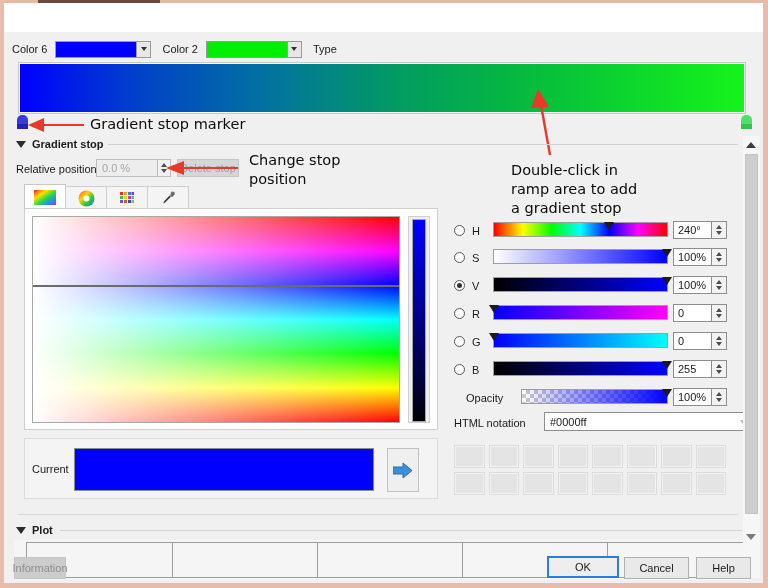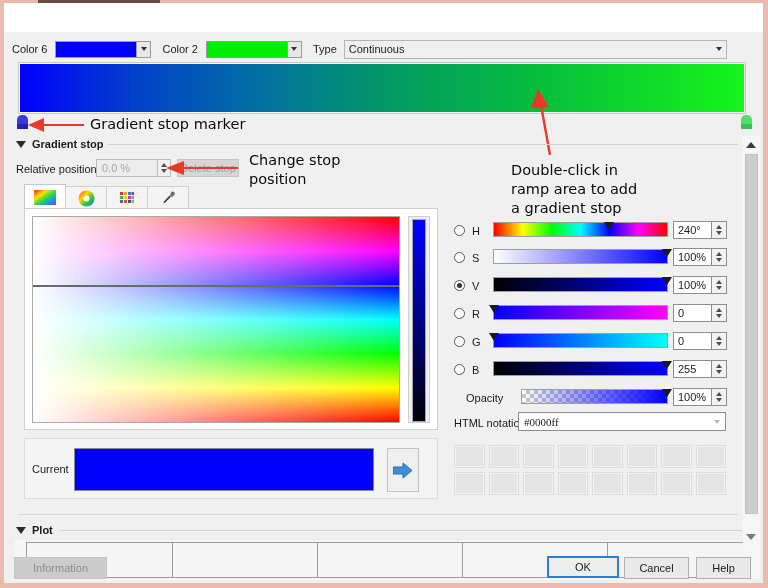--- a/index.html
+++ b/index.html
@@ -194,24 +194,20 @@
           </div>
       </div>
       <span class="lbl" style="margin-left:11px;">Color 2</span>
       <div class="colorbtn" style="width:96px; margin-left:8px;">
         <div class="swatch" id="sw-color2" style="background: rgb(0, 238, 0);"></div>
         <div class="arrow">
             <i class="caret-d"></i>
           </div>
       </div>
       <span class="lbl" style="margin-left:11px;">Type</span>
-      <div class="combo" style="width:383px; margin-left:7px;">
-        <span>Continuous</span>
-        <i class="caret-d"></i>
-      </div>
     </div>
 
     <div class="ramp-wrap">
       <div class="ramp" id="ramp-bar" style="background: linear-gradient(to right, rgb(0, 0, 255) 0%, rgb(1, 65, 201) 16%, rgb(2, 114, 160) 34%, rgb(2, 155, 98) 52%, rgb(6, 187, 62) 70%, rgb(21, 244, 26) 100%);"></div>
     </div>
 
     <div class="stop-marker" style="left:13px; top:83px;">
       <div class="head" style="background:#3a3ad8;"></div>
       <div class="foot" style="background:#2323b0;"></div>
     </div>
@@ -407,21 +403,21 @@
     <div class="bar" id="opacity-bar" style="position: absolute; left: 517px; top: 357px; width: 147px; background-image: linear-gradient(to right, rgba(0, 0, 255, 0) 0%, rgb(0, 0, 255) 100%), linear-gradient(45deg, rgb(201, 201, 201) 25%, transparent 25%, transparent 75%, rgb(201, 201, 201) 75%), linear-gradient(45deg, rgb(201, 201, 201) 25%, transparent 25%, transparent 75%, rgb(201, 201, 201) 75%); background-size: 100% 100%, 8px 8px, 8px 8px; background-position: 0px 0px, 0px 0px, 4px 4px; background-color: rgb(255, 255, 255);">
       <div class="knob" style="left:calc(100% - 5px);"></div>
     </div>
     <div class="numbox" style="left:669px; top:356px; width:39px;">100%</div>
     <div class="numspin" style="left:708px; top:356px;">
         <i style="width:0;height:0;border-left:3px solid transparent;border-right:3px solid transparent;border-bottom:4px solid #4d4d4d;"></i>
         <i style="width:0;height:0;border-left:3px solid transparent;border-right:3px solid transparent;border-top:4px solid #4d4d4d;"></i>
       </div>
 
     <div class="lbl" style="position:absolute; left:450px; top:385px;">HTML notation</div>
-    <div class="htmlnote" style="left:514px; top:380px; width:208px;font-family:Liberation Serif, serif;">
+    <div class="htmlnote" style="left:540px; top:380px; width:208px;">
       <span>#0000ff</span>
       <i class="caret-d"></i>
     </div>
 
     <div class="curgrp" style="left:20px; top:406px; width:414px; height:61px;">
       <div class="lbl" style="position:absolute; left:7px; top:24px;">Current</div>
       <div class="curswatch" id="cur-swatch" style="left: 49px; top: 9px; width: 300px; height: 43px; background: rgb(0, 0, 255);"></div>
       <div class="arrowbtn" style="left:362px; top:9px; width:32px; height:44px;">
         <svg width="20" height="17" viewBox="0 0 20 17">
           <polygon points="0,5 10,5 10,1 19,8.5 10,16 10,12 0,12" fill="#3c8fd8" stroke="#2a6fae" stroke-width="1"></polygon>
@@ -465,19 +461,19 @@
       <div class="plot-v" style="left:448px; top:2px; height:36px;"></div>
       <div class="plot-v" style="left:593px; top:2px; height:36px;"></div>
     </div>
 
     <div class="scrollbar" style="left:739px; top:104px; width:17px; height:442px;">
       <i class="sb-up" style="left:3px; top:6px;"></i>
       <div class="sb-thumb" style="left:2px; top:18px; width:13px; height:360px;"></div>
       <i class="sb-dn" style="left:3px; top:398px;"></i>
     </div>
 
-    <div class="btn disabled" style="left:10px; top:525px; width:93px;">Information</div>
+    <div class="btn disabled" style="left:10px; top:525px; width:52px;">Information</div>
     <div class="btn primary" style="left:543px; top:524px; width:72px;">OK</div>
     <div class="btn" style="left:620px; top:525px; width:65px;">Cancel</div>
     <div class="btn" style="left:692px; top:525px; width:55px;">Help</div>
 
   </div>
 </div>
 
 </body></html>

